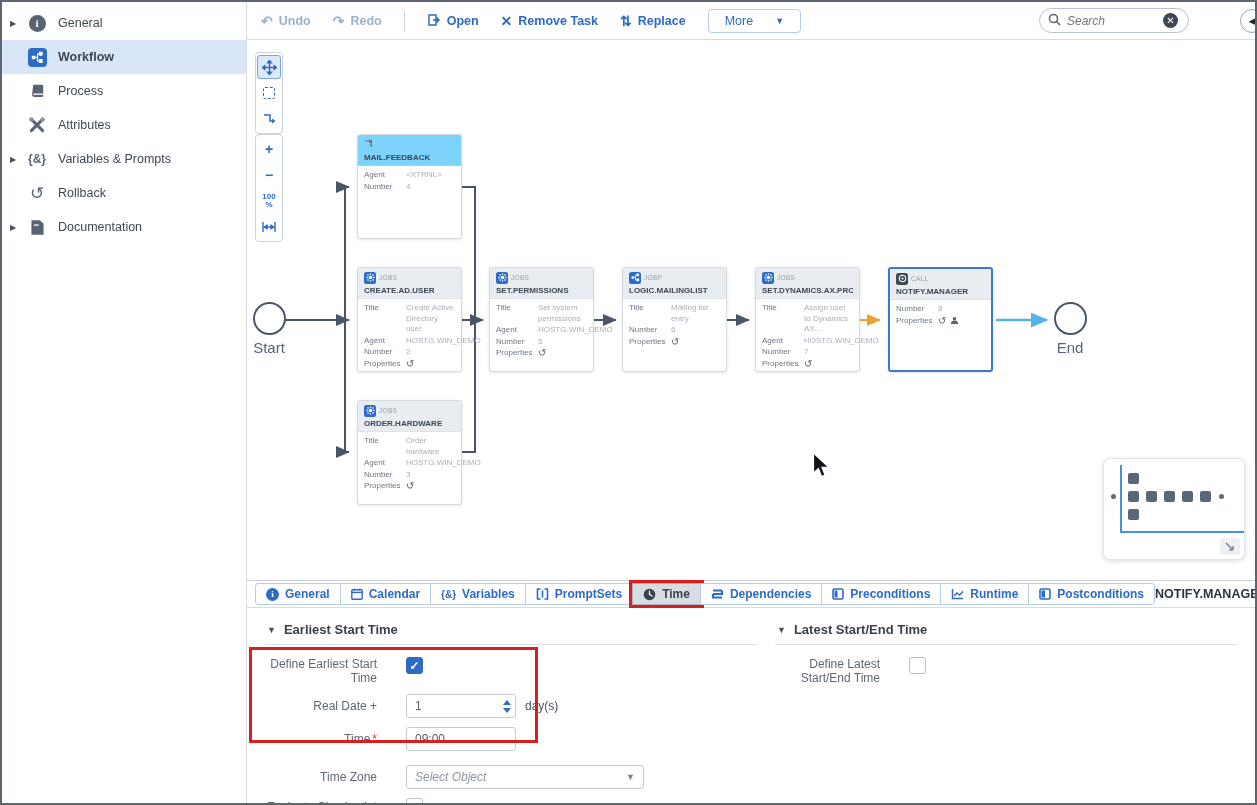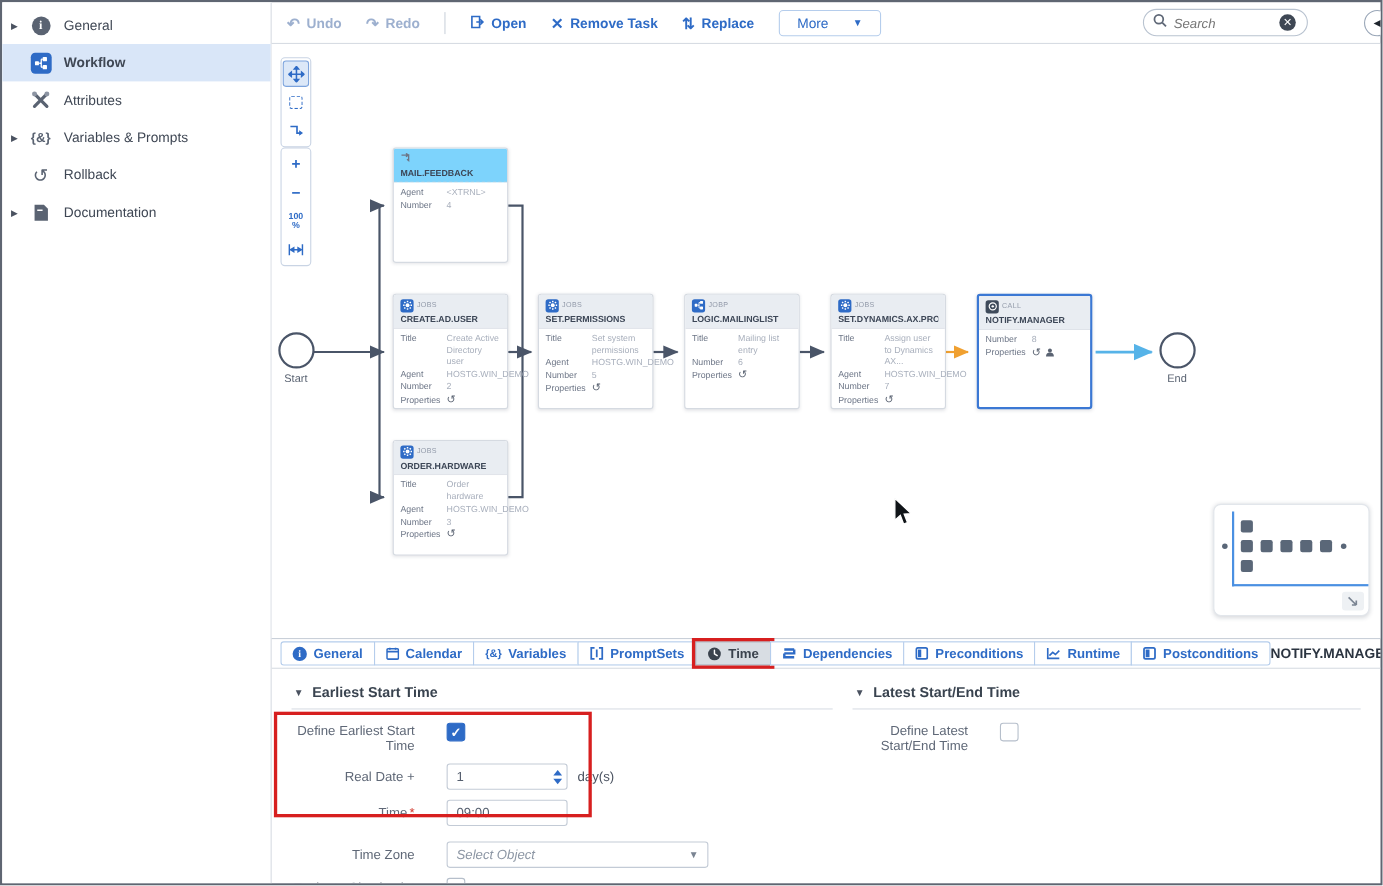--- a/index.html
+++ b/index.html
@@ -59,21 +59,21 @@
   .type-txt { font-size:6.5px; color:#949cab; letter-spacing:.3px; }
   .node-name { font-size:8px; font-weight:700; color:#3c4656; margin-top:2px; white-space:nowrap; overflow:hidden; }
   .node-body { padding:4px 6px; }
   .nrow { display:grid; grid-template-columns:40px 1fr; column-gap:2px; line-height:10.5px; margin-bottom:1px; }
   .nlabel { color:#6d7687; }
   .nvalue { color:#a8afbc; }
   .prop-ico { color:#5a6372; font-size:10px; line-height:10px; display:inline-flex; gap:4px; align-items:center; }
 
   .endpoint { position:absolute; z-index:3; display:flex; flex-direction:column; align-items:center; width:60px; }
   .circle { width:33px; height:33px; border-radius:50%; background:#fff; border:2.5px solid #4a5568; }
-  .ep-label { font-size:10px; color:#5a6372; margin-top:4px; }
+  .ep-label { font-size:15px; color:#5a6372; margin-top:4px; }
 
   .cursor { position:absolute; z-index:9; }
 
   .minimap { position:absolute; left:856px; top:418px; width:142px; height:102px; background:#fff; border:1px solid #e2e6eb; border-radius:7px; box-shadow:0 1px 4px rgba(40,50,70,.18); z-index:6; }
   .vp-v { position:absolute; left:16px; top:6px; width:2px; height:68px; background:#4a90e2; }
   .vp-h { position:absolute; left:16px; top:72px; height:2px; right:0; background:#4a90e2; }
   .mm-sq { position:absolute; width:11px; height:11px; border-radius:2px; background:#5a6778; }
   .mm-dot { position:absolute; width:5px; height:5px; border-radius:50%; background:#5a6778; }
   .mm-resize { position:absolute; right:4px; bottom:4px; width:20px; height:17px; background:#eef1f4; border-radius:3px; display:flex; align-items:center; justify-content:center; cursor:nwse-resize; }
 
@@ -138,20 +138,30 @@
                 <rect x="6" y="6.2" width="3" height="3" rx="0.6" fill="#fff"></rect>
                 <path d="M3.6 5 H5 M5 2.2 V7.8 M5 2.2 H6 M5 7.8 H6" stroke="#fff" stroke-width="0.9" fill="none"></path>
               </svg>
             </span>
       </span>
       <span class="side-label">Workflow</span>
     </div>
     <div class="side-item">
       <span class="chev empty">▶</span>
       <span class="side-ico">
+        <svg width="17" height="17" viewBox="0 0 14 14">
+              <path d="M3.5 1.5 h7.2 a1 1 0 0 1 1 1 v8 a1 1 0 0 1 -1 1 h-6.2 a2 2 0 0 1 -2 -2 z" fill="#5a6372"></path>
+              <path d="M3.5 9.2 h8.2" stroke="#fff" stroke-width="1.1"></path>
+            </svg>
+      </span>
+      <span class="side-label">Process</span>
+    </div>
+    <div class="side-item">
+      <span class="chev empty">▶</span>
+      <span class="side-ico">
         <svg width="18" height="18" viewBox="0 0 16 16">
               <g stroke="#5a6372" stroke-width="2.6" stroke-linecap="round">
                 <line x1="3" y1="3" x2="13" y2="13"></line>
                 <line x1="13" y1="3" x2="3" y2="13"></line>
               </g>
               <circle cx="3" cy="3" r="2" fill="#8d95a3"></circle>
               <circle cx="13" cy="3" r="2" fill="#8d95a3"></circle>
             </svg>
       </span>
       <span class="side-label">Attributes</span>

